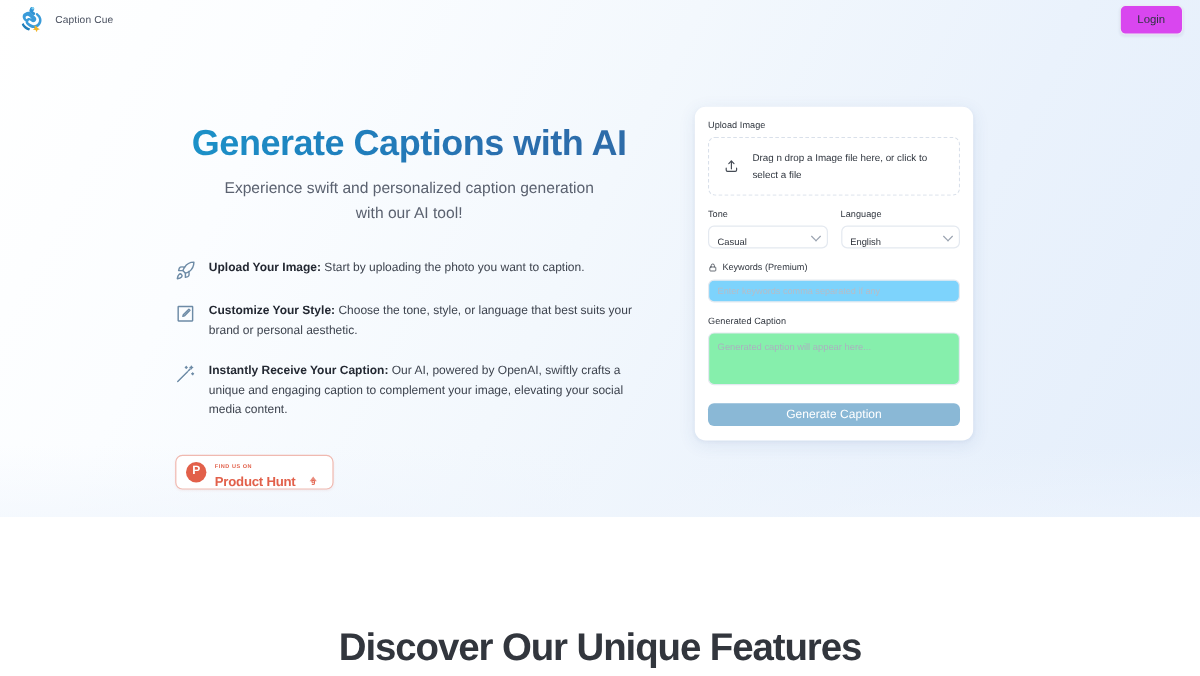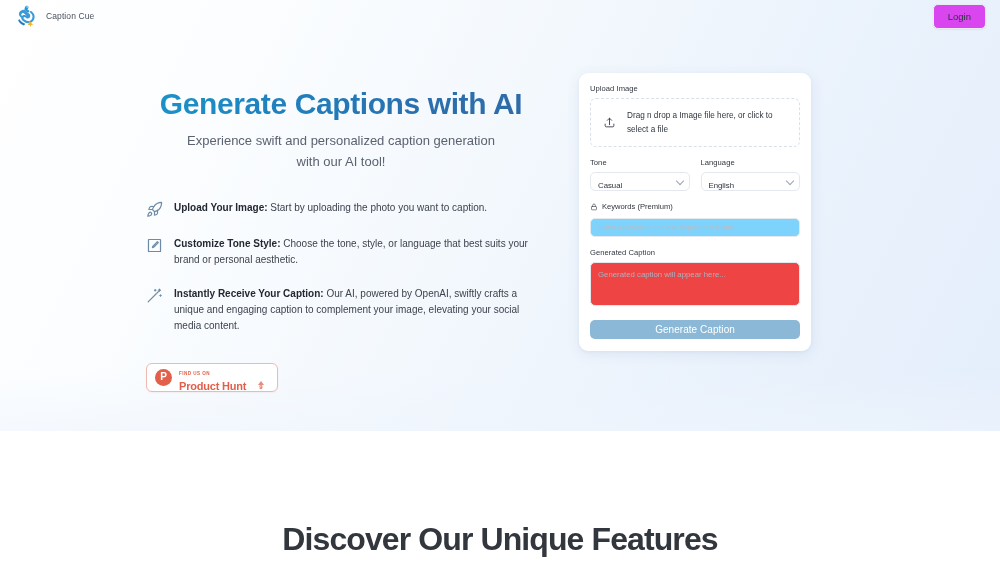--- a/index.html
+++ b/index.html
@@ -45,21 +45,21 @@
     font-size: 9.5px;
     color: #2e3440;
     padding: 6px 14px;
     box-shadow: 0 1px 2px rgba(20,40,80,.06);
     cursor: pointer;
     font-family: "Liberation Sans", sans-serif;
   }
 
   
   .hero-inner {
-    position: absolute; left: 0; top: 0; width: 1000px; height: 431px;
+    position: absolute; left: 0; top: 16px; width: 1000px; height: 431px;
   }
   .left-col { position: absolute; left: 146px; top: 86px; width: 390px; }
 
   .hero-title {
     font-size: 30px;
     font-weight: 700;
     letter-spacing: -0.4px;
     line-height: 1.18;
     text-align: center;
     background: linear-gradient(93deg, #1b93c9 0%, #1f7fbd 38%, #2a6fae 70%, #2e6ba8 100%);
@@ -194,21 +194,21 @@
     font-family: "Liberation Sans", sans-serif;
   }
   .text-input::placeholder { color: #b6bdc8; }
 
   .gc-label { margin-top: 11px; }
   .textarea {
     width: 100%;
     height: 44px;
     border: 1px solid #e4e9f0;
     border-radius: 5px;
-    background: #ef4444;
+    background: #86efac;
     padding: 6px 7px;
     font-size: 7.8px;
     color: #2c313a;
     resize: none;
     font-family: "Liberation Sans", sans-serif;
     line-height: 1.5;
   }
   .textarea::placeholder { color: #aab2bf; }
 
   .gen-btn {
@@ -291,21 +291,21 @@
           <span class="feature-text"><b>Upload Your Image:</b><span> Start by uploading the photo you want to caption.</span></span>
         </div>
 
         <div class="feature">
           <span class="feature-icon">
             <svg viewBox="0 0 24 24" fill="none" stroke="currentColor" stroke-width="1.7" stroke-linecap="round" stroke-linejoin="round">
               <path d="M20 3.5H4a.5.5 0 0 0-.5.5v16a.5.5 0 0 0 .5.5h16a.5.5 0 0 0 .5-.5V4a.5.5 0 0 0-.5-.5z"></path>
               <path d="M16.1 6.6l1.3 1.3-6.6 6.6-1.8.5.5-1.8z"></path>
             </svg>
           </span>
-          <span class="feature-text"><b>Customize Tone Style:</b><span> Choose the tone, style, or language that best suits your brand or personal aesthetic.</span></span>
+          <span class="feature-text"><b>Customize Your Style:</b><span> Choose the tone, style, or language that best suits your brand or personal aesthetic.</span></span>
         </div>
 
         <div class="feature">
           <span class="feature-icon">
             <svg viewBox="0 0 24 24" fill="none" stroke="currentColor" stroke-width="1.7" stroke-linecap="round" stroke-linejoin="round">
               <path d="M3 21L14.5 9.5"></path>
               <path d="M15.5 8.5l2-2"></path>
               <path d="M19 3v3M17.5 4.5h3"></path>
               <path d="M13 3.5v2M12 4.5h2"></path>
               <path d="M20.5 11v2M19.5 12h2"></path>

